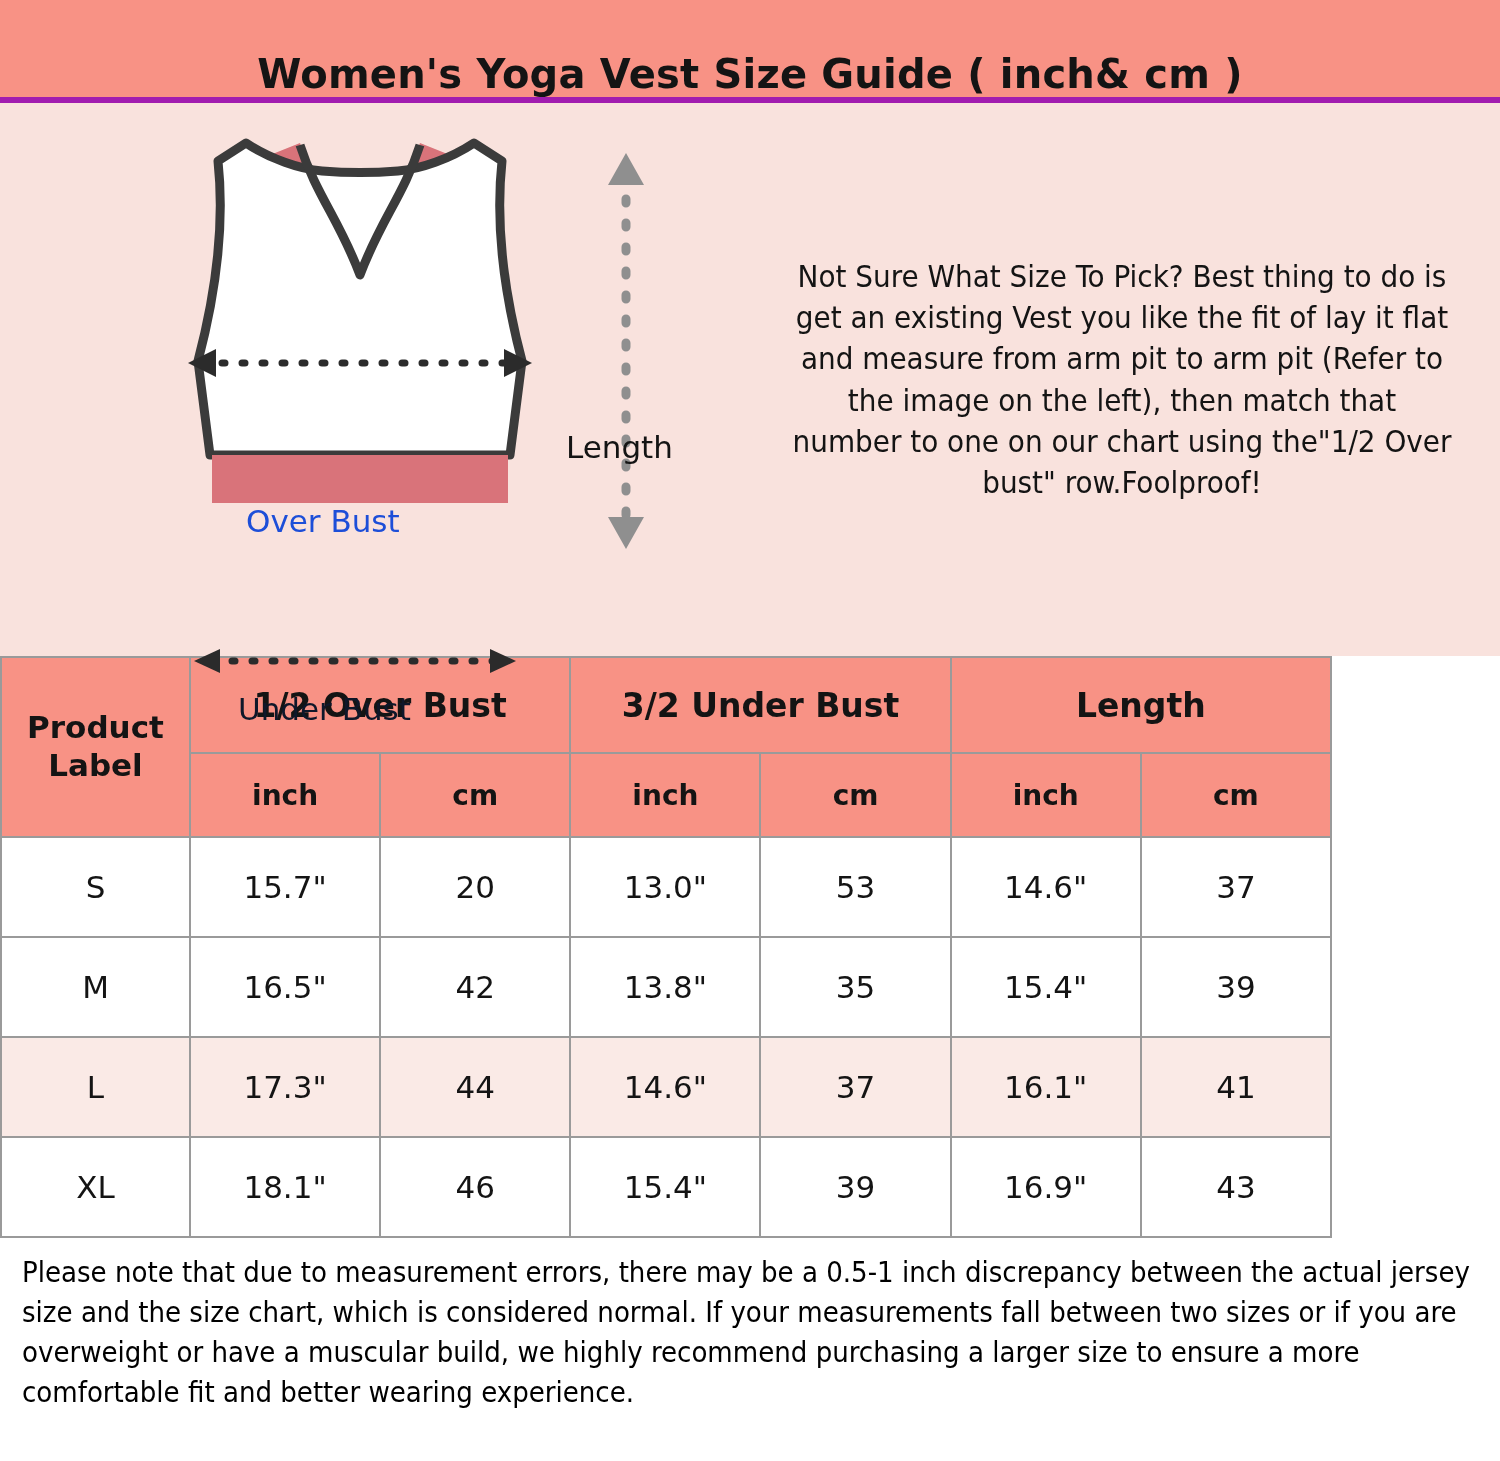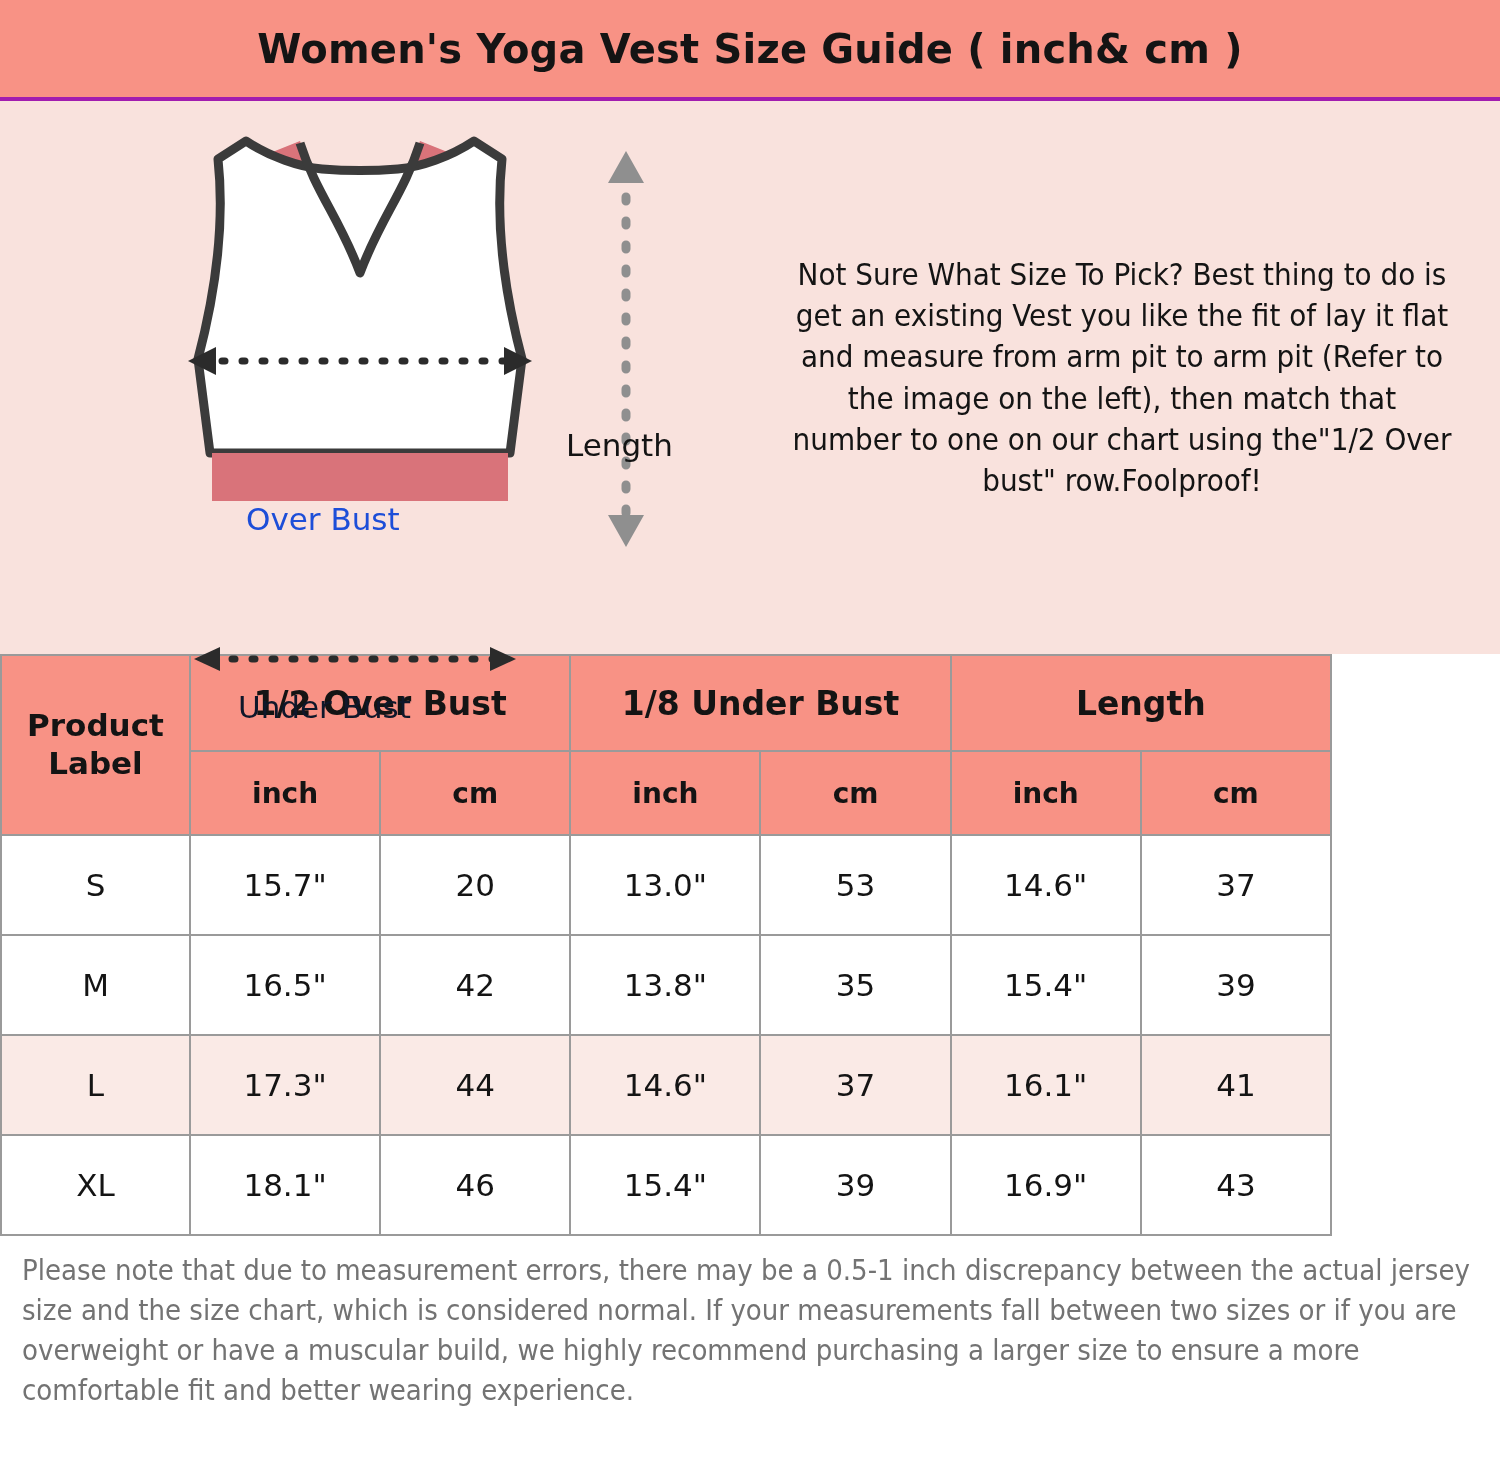--- a/index.html
+++ b/index.html
@@ -19,23 +19,23 @@
     position: relative;
     background: #ffffff;
     box-sizing: border-box;
   }
 
   
   .title-bar {
     background: #f89285;
     height: 97px;
     display: flex;
-    align-items: center;
+    align-items: flex-end;
     justify-content: center;
-    border-bottom: 4px solid #a21caf;
+    border-bottom: 6px solid #a21caf;
   }
   .title-text {
     font-family: "DejaVu Sans", sans-serif;
     font-weight: bold;
     font-size: 40px;
     color: #141414;
     letter-spacing: 0.2px;
     text-align: center;
   }
 
@@ -142,21 +142,21 @@
   }
   .col-narrow { width: 218px; }
   .col-narrow2 { width: 218px; }
 
   
   .note {
     padding: 14px 22px 10px 22px;
     font-family: "DejaVu Sans Condensed", "DejaVu Sans", sans-serif;
     font-size: 29px;
     line-height: 1.38;
-    color: #737373;
+    color: #000000;
     text-align: left;
   }
 </style>
 </head>
 <body>
 
 <div class="sheet">
 
   <div class="title-bar">
     <div class="title-text">Women's Yoga Vest Size Guide ( inch&amp; cm )</div>
@@ -212,21 +212,21 @@
     <div class="text-col">
       <div class="helper-text">Not Sure What Size To Pick? Best thing to do is get an existing Vest you like the fit of lay it flat and measure from arm pit to arm pit (Refer to the image on the left), then match that number to one on our chart using the"1/2 Over bust" row.Foolproof!</div>
     </div>
   </div>
 
   <table class="size-table">
     <thead>
       <tr>
         <th class="th-product" rowspan="2">Product Label</th>
         <th class="th-group" colspan="2">1/2  Over Bust</th>
-        <th class="th-group" colspan="2">1/8  Under Bust</th>
+        <th class="th-group" colspan="2">3/2  Under Bust</th>
         <th class="th-group" colspan="2">Length</th>
       </tr>
       <tr>
         <th class="th-unit col-narrow">inch</th>
         <th class="th-unit col-narrow2">cm</th>
         <th class="th-unit col-narrow">inch</th>
         <th class="th-unit col-narrow2">cm</th>
         <th class="th-unit col-narrow">inch</th>
         <th class="th-unit col-narrow2">cm</th>
       </tr>

